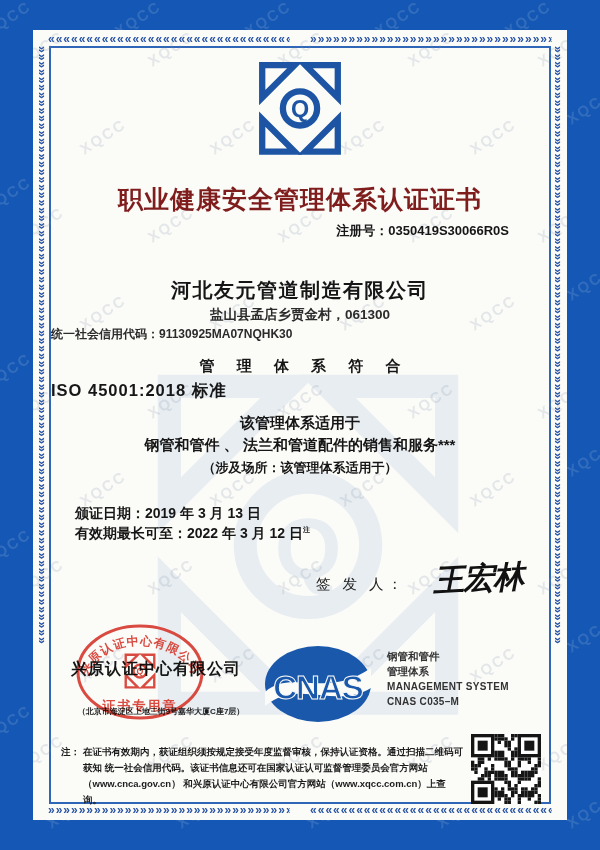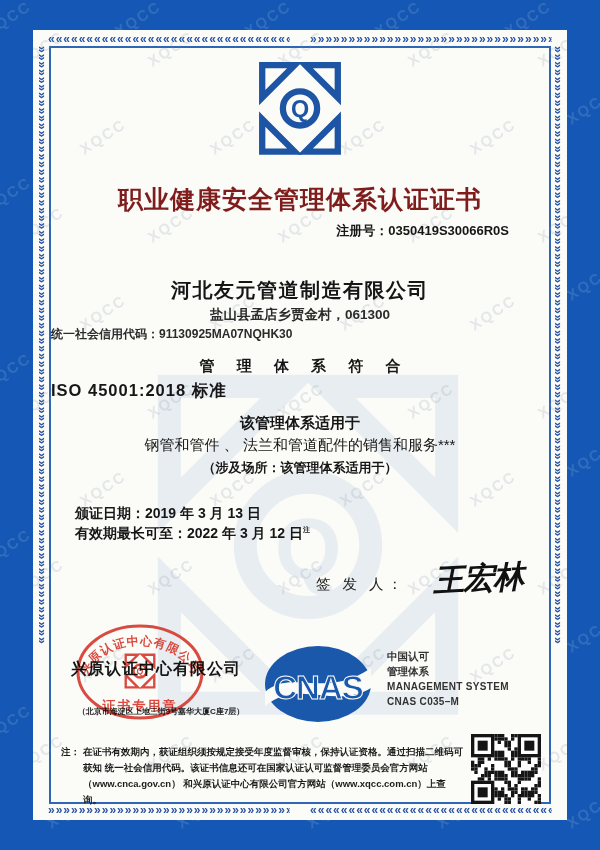--- a/index.html
+++ b/index.html
@@ -36,21 +36,21 @@
 
   .title { top:135px; width:100%; text-align:center; font-size:25px; font-weight:bold; letter-spacing:1px; color:#7f1d1d; }
   .reg { top:174px; right:40px; font-size:13px; font-weight:bold; }
   .certify { top:207px; width:100%; text-align:center; font-size:16px; font-weight:bold; letter-spacing:16px; text-indent:16px; }
   .company { top:229px; width:100%; text-align:center; font-size:20px; font-weight:bold; letter-spacing:1.5px; }
   .addr { top:258px; width:100%; text-align:center; font-size:13.5px; font-weight:600; color:#2b2b2b; }
   .credit { top:278px; width:100%; font-size:12px; font-weight:600; color:#2b2b2b; }
   .compliance { top:309px; width:100%; text-align:center; font-size:15px; font-weight:bold; letter-spacing:9px; text-indent:9px; }
   .standard { top:332px; width:100%; font-size:16.5px; font-weight:bold; letter-spacing:1px; }
   .scope-h { top:366px; width:100%; text-align:center; font-size:15px; font-weight:bold; }
-  .scope { top:388px; width:100%; text-align:center; font-size:15px; font-weight:normal; }
+  .scope { top:388px; width:100%; text-align:center; font-size:15px; font-weight:bold; }
   .sites { top:411px; width:100%; text-align:center; font-size:13px; font-weight:bold; }
 
   .issue { top:457px; left:24px; font-size:14px; font-weight:bold; }
   .expiry { top:477px; left:24px; font-size:14px; font-weight:bold; }
   .expiry sup { font-size:7px; }
 
   .signer { top:510px; right:26px; display:flex; align-items:flex-end; gap:27px; }
   .signer-label { font-size:14.5px; letter-spacing:4px; color:#222; padding-bottom:6px; }
   .signature { font-family:"Liberation Serif", serif; font-style:italic; font-weight:bold; font-size:31px; transform:rotate(-3deg); color:#111; letter-spacing:-1px; }
 
@@ -272,21 +272,21 @@
 
       <div class="cnas">
         <svg width="110" height="80" viewBox="0 0 110 80">
           <ellipse cx="55" cy="40" rx="53" ry="38" fill="#1a58ab"></ellipse>
           <path d="M2,48 C28,24 62,56 108,24 L108,44 C72,66 36,34 2,62 Z" fill="#fbfbf8"></path>
           <text x="55" y="55" text-anchor="middle" font-size="33" font-weight="bold" fill="#1a58ab" stroke="#fbfbf8" stroke-width="1" letter-spacing="-1">CNAS</text>
         </svg>
       </div>
 
       <div class="acc-text">
-        <div>中国认可</div>
+        <div>钢管和管件</div>
         <div>管理体系</div>
         <div class="en">MANAGEMENT SYSTEM</div>
         <div class="en">CNAS C035–M</div>
       </div>
 
       <div class="qr"><svg viewBox="0 0 63 63" width="70" height="70" fill="#151515">
             <rect x="21" y="0" width="3" height="3"></rect>
             <rect x="24" y="0" width="3" height="3"></rect>
             <rect x="27" y="0" width="3" height="3"></rect>
             <rect x="36" y="0" width="3" height="3"></rect>

